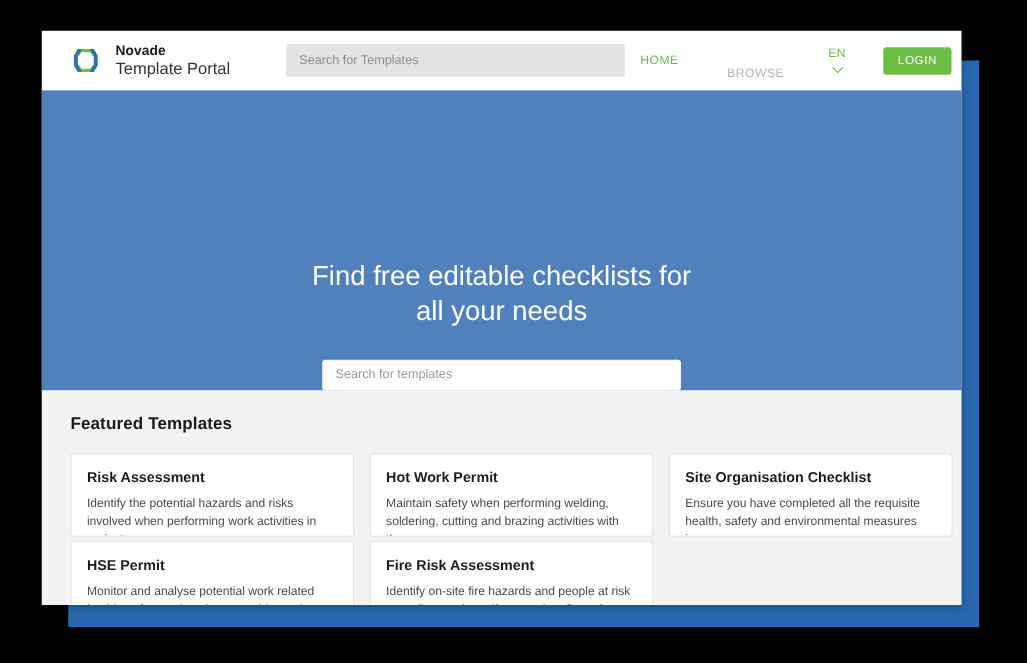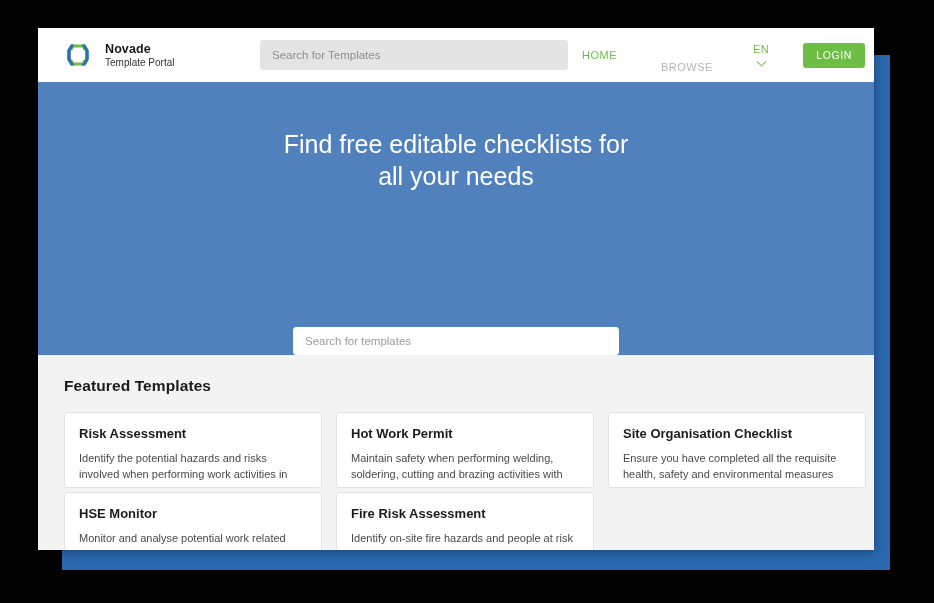--- a/index.html
+++ b/index.html
@@ -70,21 +70,21 @@
   .brand-text { line-height: 1.15; }
 
   .brand-name {
     font-size: 12.5px;
     font-weight: bold;
     color: #1a1a1a;
     letter-spacing: 0.1px;
   }
 
   .brand-sub {
-    font-size: 10px;
+    font-size: 15px;
     color: #333333;
     margin-top: 1px;
   }
 
   .header-search {
     width: 308px;
     height: 30px;
     flex: none;
     margin-left: 18px;
     background: #e4e4e4;
@@ -149,22 +149,21 @@
     cursor: pointer;
   }
 
   
   .hero {
     height: 273px;
     background: #5081bd;
     display: flex;
     flex-direction: column;
     align-items: center;
-    justify-content: space-between;
-    padding-top: 46px;
+    justify-content: flex-end;
   }
 
   .hero-title {
     color: #ffffff;
     font-size: 25px;
     font-weight: normal;
     line-height: 1.28;
     text-align: center;
     max-width: 420px;
   }
@@ -325,21 +324,21 @@
           <div class="card-title">Hot Work Permit</div>
           <div class="card-desc">Maintain safety when performing welding, soldering, cutting and brazing activities with th...</div>
         </div>
 
         <div class="card">
           <div class="card-title">Site Organisation Checklist</div>
           <div class="card-desc">Ensure you have completed all the requisite health, safety and environmental measures in...</div>
         </div>
 
         <div class="card">
-          <div class="card-title">HSE Monitor</div>
+          <div class="card-title">HSE Permit</div>
           <div class="card-desc">Monitor and analyse potential work related health, safety and environmental hazards, risk...</div>
         </div>
 
         <div class="card">
           <div class="card-title">Fire Risk Assessment</div>
           <div class="card-desc">Identify on-site fire hazards and people at risk as well as evaluate if appropriate fire safety...</div>
         </div>
 
       </div>
 

